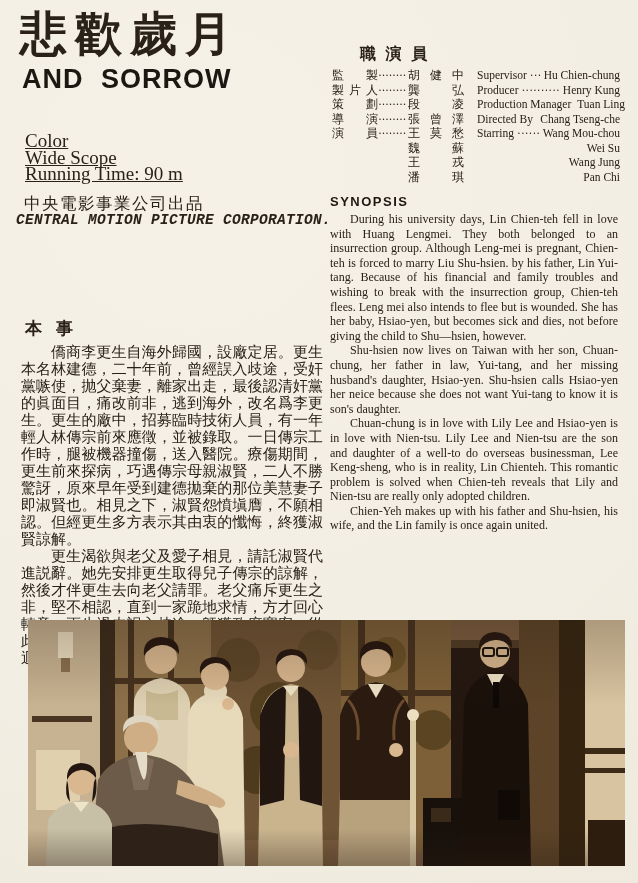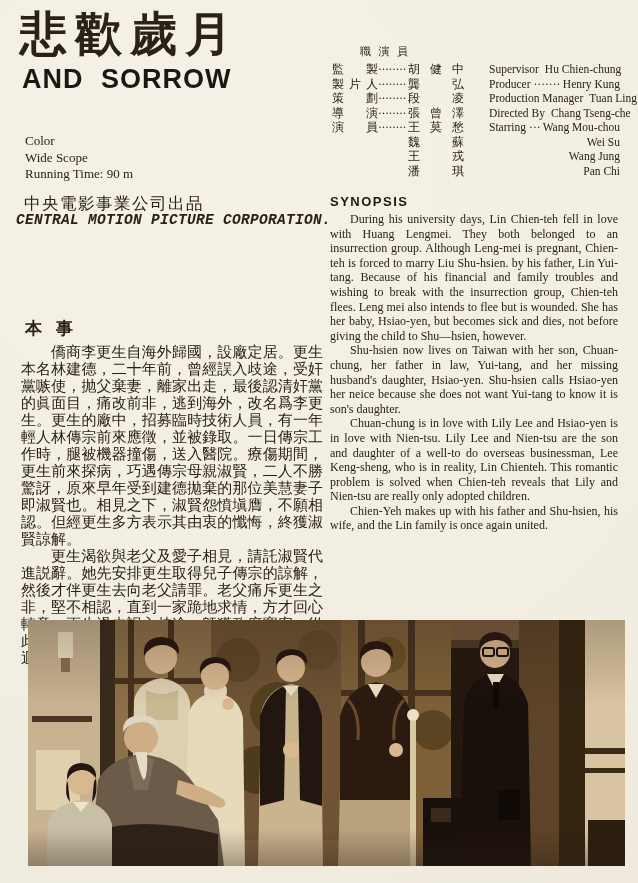--- a/index.html
+++ b/index.html
@@ -19,43 +19,43 @@
     font-family:"DejaVu Sans", sans-serif;
   }
   .en-title {
     position:absolute; left:22px; top:66px;
     font-family:"Liberation Sans", sans-serif; font-weight:bold;
     font-size:27px; line-height:27px; letter-spacing:1px; word-spacing:9px;
     color:#1d1712;
   }
   .specs {
     position:absolute; left:25px; top:133px;
-    font-size:13px; line-height:16.5px;
+    font-size:19px; line-height:16.5px;text-decoration:underline;
   }
   .company-cn {
     position:absolute; left:24px; top:193px;
     font-size:16.5px; letter-spacing:1.5px;
     font-family:Liberation Serif, serif;
   }
   .company-en {
     position:absolute; left:16px; top:212px;
     font-family:Liberation Mono, monospace; font-weight:bold; font-style:italic;
     font-size:14.5px; letter-spacing:0.3px;
   }
 
   
   .credits { position:absolute; left:332px; top:44px; width:288px; font-size:12px; }
   .credits-header {
-    font-weight:normal; font-size:11px; letter-spacing:2px;
+    font-weight:bold; font-size:16px; letter-spacing:2px;
     margin:0 0 3px 28px; font-family:"DejaVu Sans", sans-serif;
   }
   .credit-row { display:flex; align-items:baseline; line-height:14.5px; white-space:nowrap; }
   .cn-role  { display:inline-block; width:46px; text-align:justify; text-align-last:justify; }
   .cn-dots  { display:inline-block; width:30px; overflow:hidden; letter-spacing:-0.5px; }
-  .cn-name  { display:inline-block; width:56px; text-align:justify; text-align-last:justify; margin-right:25px; }
+  .cn-name  { display:inline-block; width:56px; text-align:justify; text-align-last:justify; margin-right:13px; }
   .en-part  { flex:1; display:flex; align-items:baseline; min-width:0; font-size:11.5px; }
   .en-dots  { margin:0 3px; overflow:hidden; }
   .en-name  { margin-left:auto; }
 
   
   .synopsis-header {
     position:absolute; left:330px; top:194px;
     font-family:"Liberation Sans", sans-serif; font-weight:bold;
     font-size:13px; letter-spacing:1.5px; color:#1f1811;
   }

